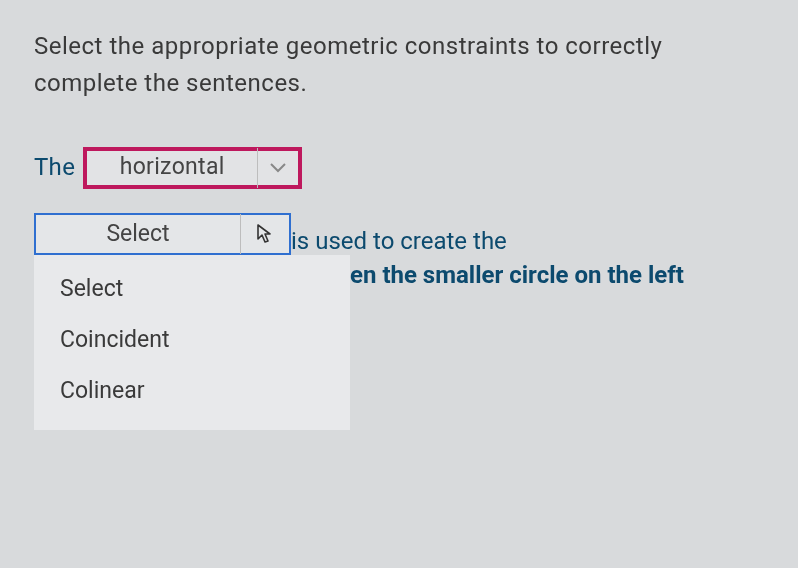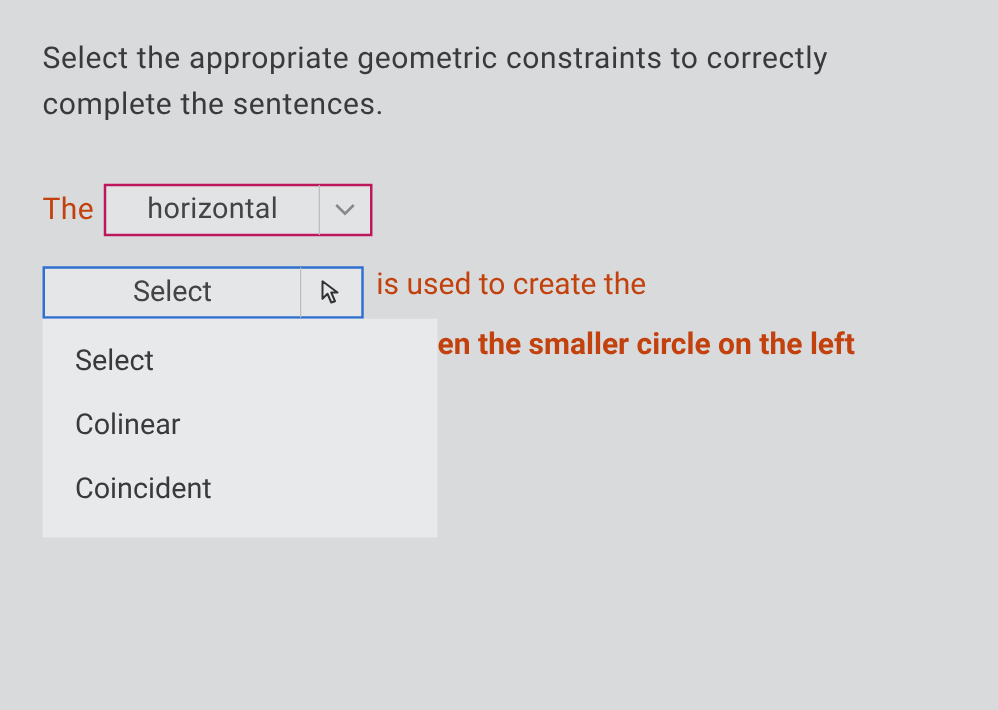--- a/index.html
+++ b/index.html
@@ -27,26 +27,26 @@
       margin-bottom: 20px;
     }
     .inline-row {
       display: flex;
       align-items: center;
       flex-wrap: wrap;
       gap: 8px;
     }
     .text-frag {
       font-size: 24px;
-      color: #c2410c;
+      color: #0c4a6e;
     }
     .select-box {
       display: inline-flex;
       align-items: center;
-      border: 2px solid #be185d;
+      border: 4px solid #be185d;
       background: #e2e3e5;
       height: 42px;
       position: relative;
     }
     .select-box .select-label {
       padding: 0 22px;
       font-size: 23px;
       color: #444;
       text-align: center;
       min-width: 170px;
@@ -83,22 +83,21 @@
       border-top: none;
       padding: 8px 0 14px 0;
     }
     .dropdown-item {
       font-size: 23px;
       color: #3a3a3a;
       padding: 12px 26px;
     }
     .sentence-2-row1 {
       display: flex;
-      align-items: flex-start;
-      gap: 10px;
+      align-items: flex-end;
     }
     .sentence-2-row2 {
       padding-left: 316px;
       margin-top: 6px;
       font-weight: bold;
     }
     .open .select-label {
       min-width: 204px;
       padding: 0 28px;
     }
@@ -133,20 +132,20 @@
         <span class="select-label">Select</span>
         <span class="divider"></span>
         <span class="chev">
           <svg width="20" height="22" viewBox="0 0 20 22">
             <path d="M3 2 L3 16 L7 12 L10 19 L13 18 L10 11 L15 11 Z" fill="none" stroke="#333" stroke-width="1.6" stroke-linejoin="round"></path>
           </svg>
         </span>
       </span>
       <div class="dropdown-list">
         <div class="dropdown-item">Select</div>
+        <div class="dropdown-item">Coincident</div>
         <div class="dropdown-item">Colinear</div>
-        <div class="dropdown-item">Coincident</div>
       </div>
     </span>
     <span class="text-frag">is used to create the</span>
   </div>
   <div class="text-frag sentence-2-row2">en the smaller circle on the left</div>
 </div>
 
 </body></html>

